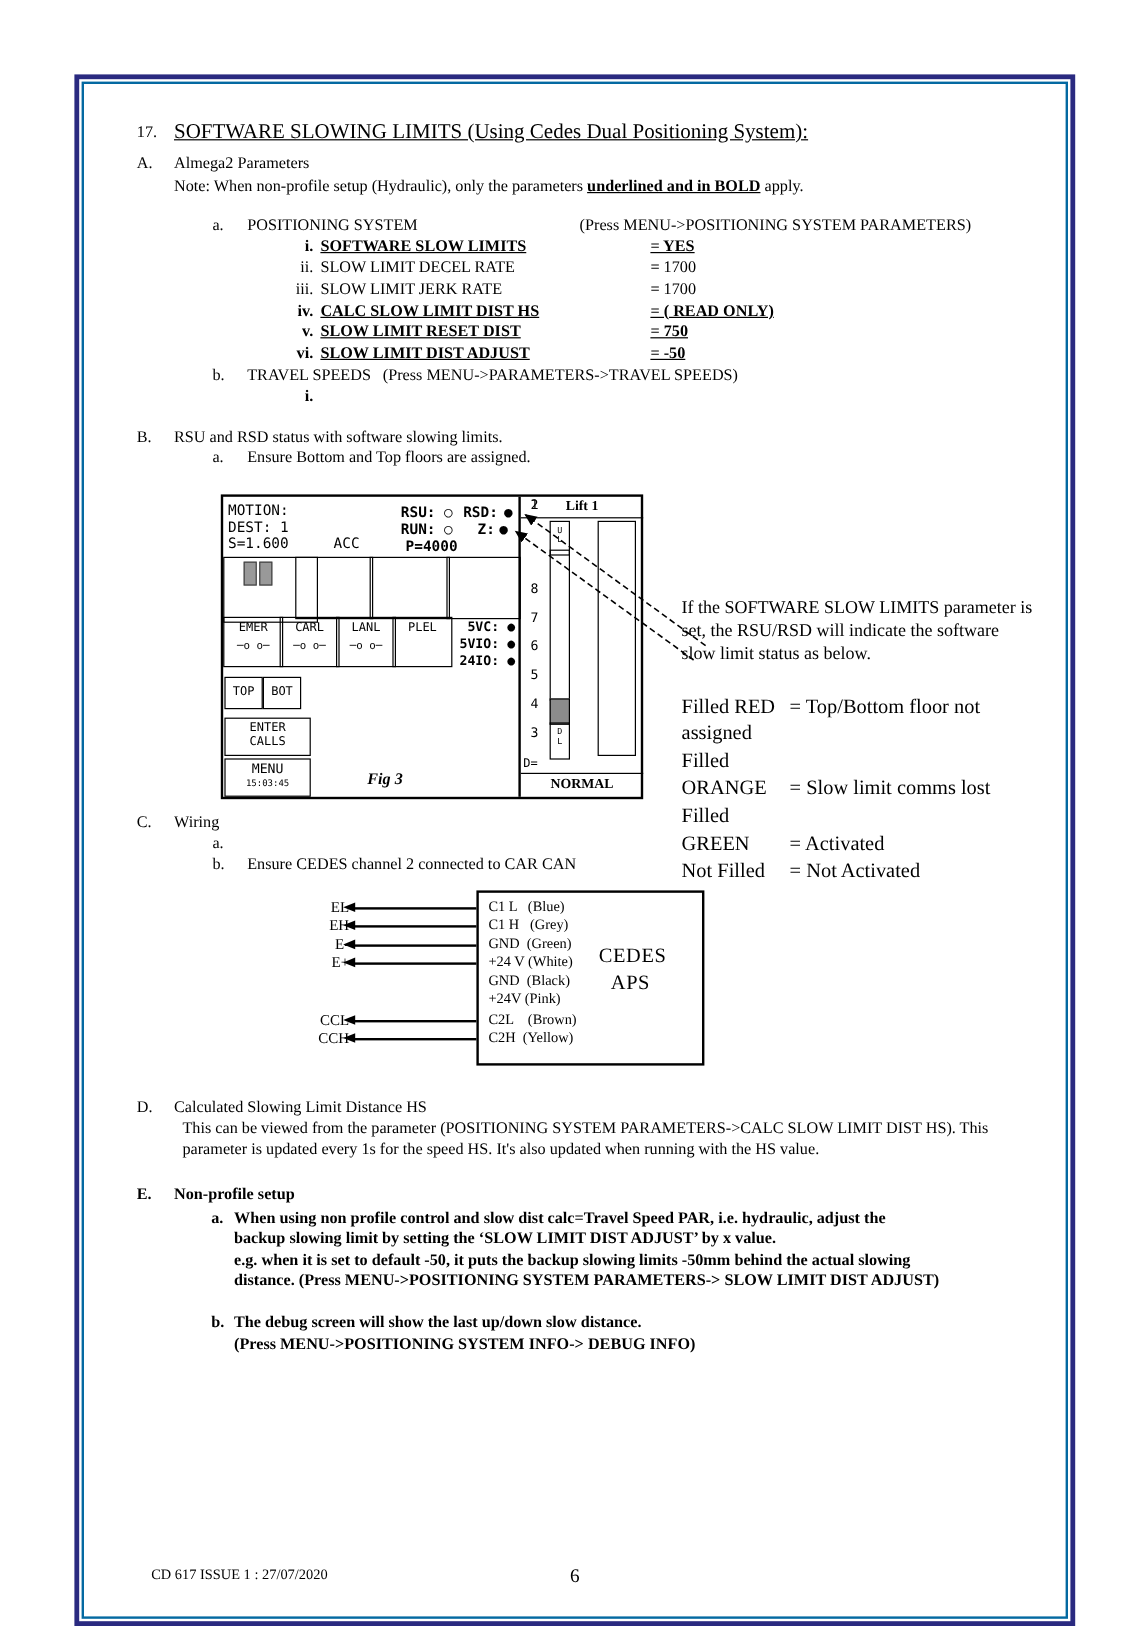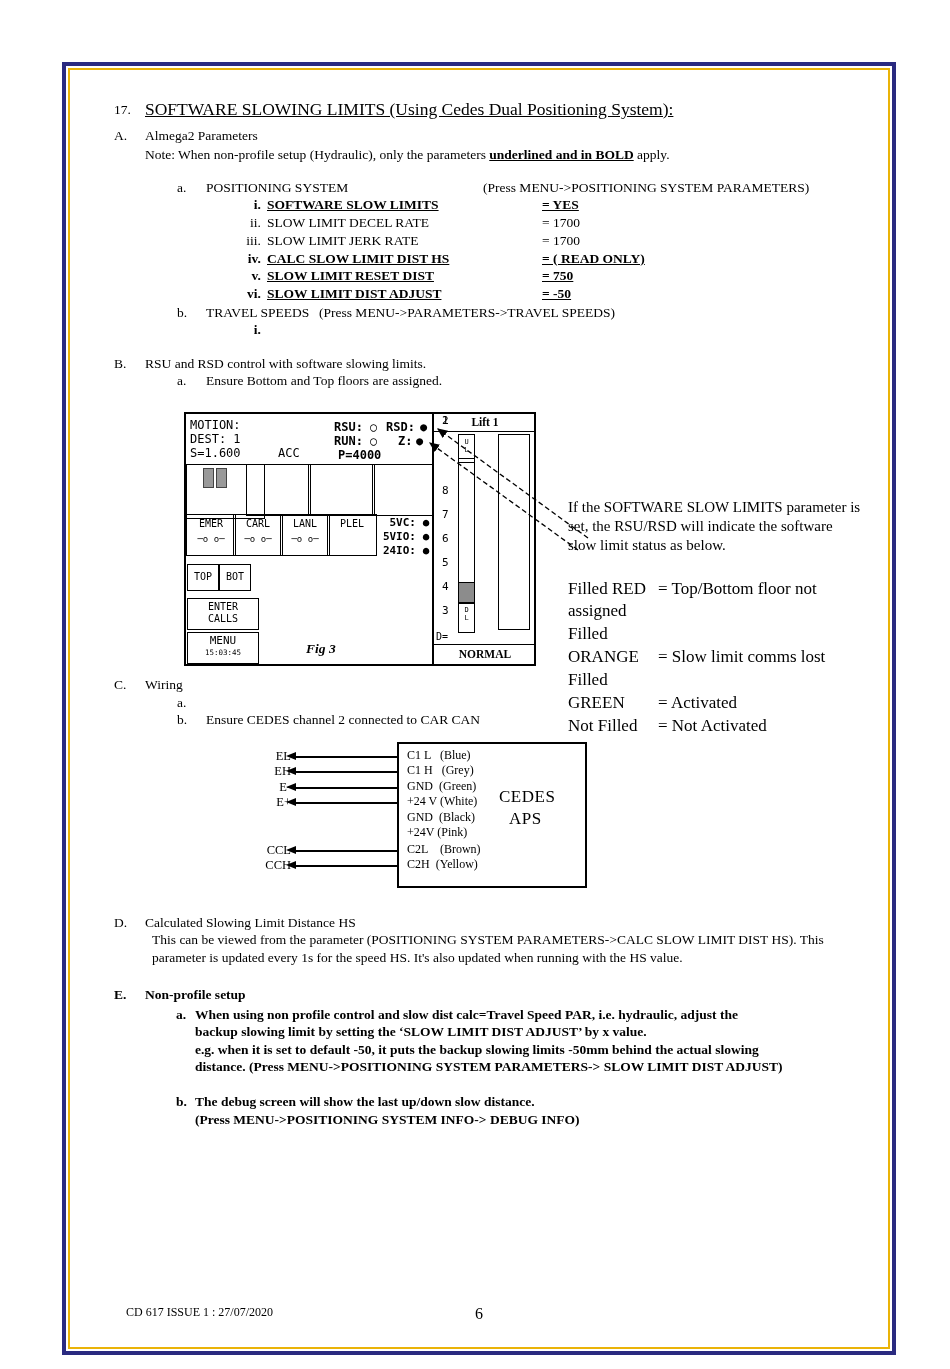--- a/index.html
+++ b/index.html
@@ -1,20 +1,20 @@
 <!DOCTYPE html>
 <html><head>
 <meta charset="utf-8">
 <style>
   html,body{margin:0;padding:0;}
   body{width:950px;height:1369px;background:#fff;color:#000;
        font-family:"Liberation Serif",serif;position:relative;overflow:hidden;}
   .frame-outer{position:absolute;left:62px;top:62px;width:826px;height:1285px;
        border:4px solid #2a2a80;}
-  .frame-inner{position:absolute;inset:2px;border:2px solid #eab308;}
+  .frame-inner{position:absolute;inset:2px;border:2px solid #0369a1;}
   .content{position:absolute;inset:0;padding:16px 26px 0 44px;font-size:13.5px;line-height:1.3;}
 
   .bu{font-weight:bold;text-decoration:underline;}
   .b{font-weight:bold;}
 
   .heading{display:flex;margin-top:12px;}
   .h-num{width:31px;flex:none;padding-top:3px;}
   .h-title{font-size:17.5px;text-decoration:underline;}
 
   .sec-row{display:flex;}
@@ -138,21 +138,21 @@
     <span class="sub-label">b.</span>
     <span class="sub-title-trv">TRAVEL SPEEDS</span>
     <span>(Press MENU-&gt;PARAMETERS-&gt;TRAVEL SPEEDS)</span>
   </div>
   <div class="param-row">
     <span class="roman b">i.</span>
   </div>
 
   <div class="sec-row" style="margin-top:16px">
     <span class="sec-label">B.</span>
-    <span>RSU and RSD control with software slowing limits.</span>
+    <span>RSU and RSD status with software slowing limits.</span>
   </div>
   <div class="sub-row">
     <span class="sub-label">a.</span>
     <span>Ensure Bottom and Top floors are assigned.</span>
   </div>
 
   <div class="fig-row">
     <div class="fig">
       <span class="fx" style="left:4px;top:4px">MOTION:</span>
       <span class="fx" style="left:4px;top:18px">DEST: 1</span>

